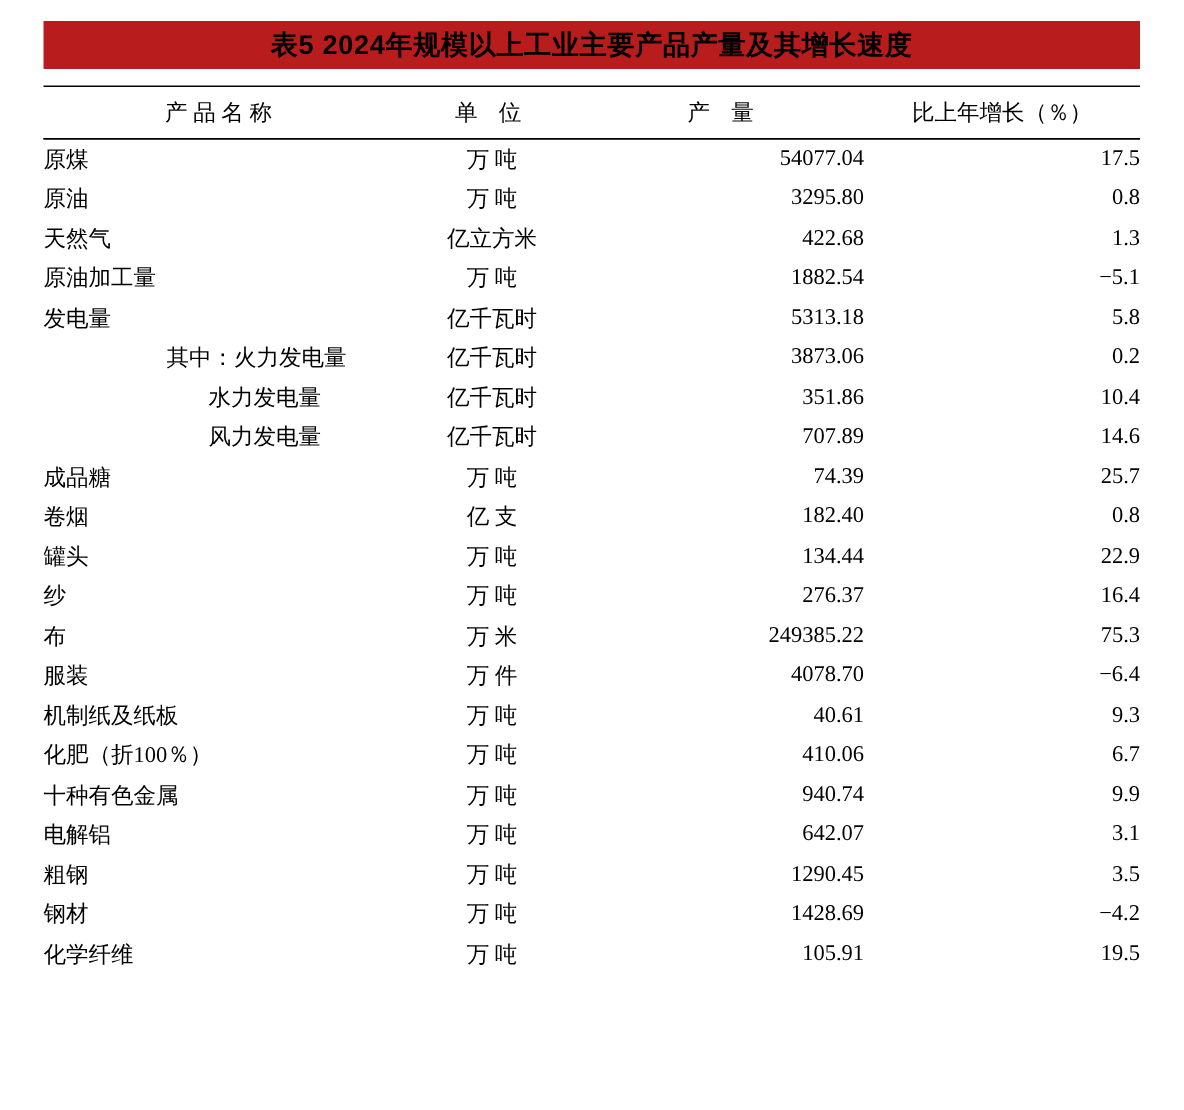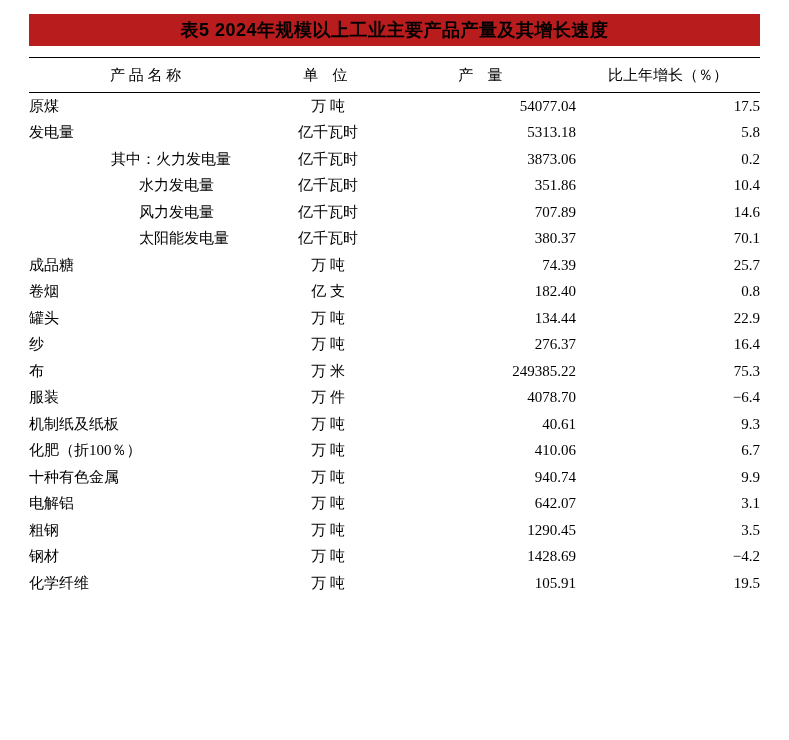--- a/index.html
+++ b/index.html
@@ -128,20 +128,38 @@
       </tr>
     </thead>
     <tbody id="table-body">
         <tr>
           <td class="c-name name-cell">原煤</td>
           <td class="c-unit unit-cell">万  吨</td>
           <td class="c-qty qty-cell">54077.04</td>
           <td class="c-grow grow-cell">17.5</td>
         </tr>
         <tr>
+          <td class="c-name name-cell">原油</td>
+          <td class="c-unit unit-cell">万  吨</td>
+          <td class="c-qty qty-cell">3295.80</td>
+          <td class="c-grow grow-cell">0.8</td>
+        </tr>
+        <tr>
+          <td class="c-name name-cell">天然气</td>
+          <td class="c-unit unit-cell">亿立方米</td>
+          <td class="c-qty qty-cell">422.68</td>
+          <td class="c-grow grow-cell">1.3</td>
+        </tr>
+        <tr>
+          <td class="c-name name-cell">原油加工量</td>
+          <td class="c-unit unit-cell">万  吨</td>
+          <td class="c-qty qty-cell">1882.54</td>
+          <td class="c-grow grow-cell">−5.1</td>
+        </tr>
+        <tr>
           <td class="c-name name-cell">发电量</td>
           <td class="c-unit unit-cell">亿千瓦时</td>
           <td class="c-qty qty-cell">5313.18</td>
           <td class="c-grow grow-cell">5.8</td>
         </tr>
         <tr>
           <td class="c-name name-cell indent1">其中：火力发电量</td>
           <td class="c-unit unit-cell">亿千瓦时</td>
           <td class="c-qty qty-cell">3873.06</td>
           <td class="c-grow grow-cell">0.2</td>
@@ -150,26 +168,20 @@
           <td class="c-name name-cell indent2">水力发电量</td>
           <td class="c-unit unit-cell">亿千瓦时</td>
           <td class="c-qty qty-cell">351.86</td>
           <td class="c-grow grow-cell">10.4</td>
         </tr>
         <tr>
           <td class="c-name name-cell indent2">风力发电量</td>
           <td class="c-unit unit-cell">亿千瓦时</td>
           <td class="c-qty qty-cell">707.89</td>
           <td class="c-grow grow-cell">14.6</td>
-        </tr>
-        <tr>
-          <td class="c-name name-cell indent2">太阳能发电量</td>
-          <td class="c-unit unit-cell">亿千瓦时</td>
-          <td class="c-qty qty-cell">380.37</td>
-          <td class="c-grow grow-cell">70.1</td>
         </tr>
         <tr>
           <td class="c-name name-cell">成品糖</td>
           <td class="c-unit unit-cell">万  吨</td>
           <td class="c-qty qty-cell">74.39</td>
           <td class="c-grow grow-cell">25.7</td>
         </tr>
         <tr>
           <td class="c-name name-cell">卷烟</td>
           <td class="c-unit unit-cell">亿  支</td>

